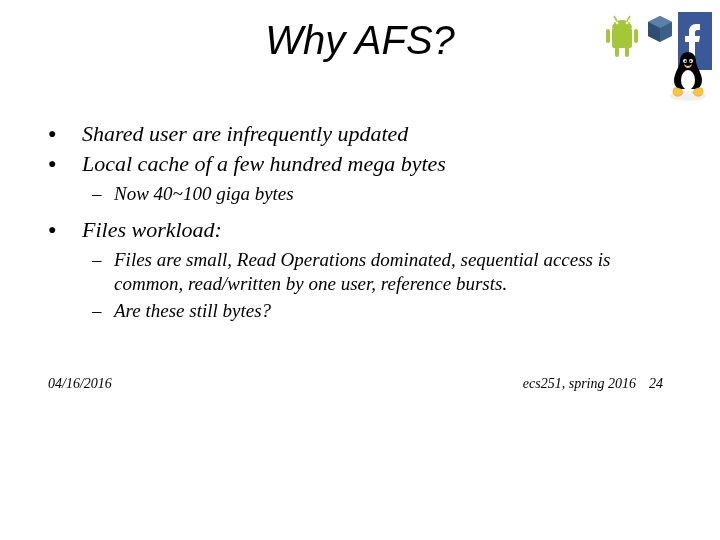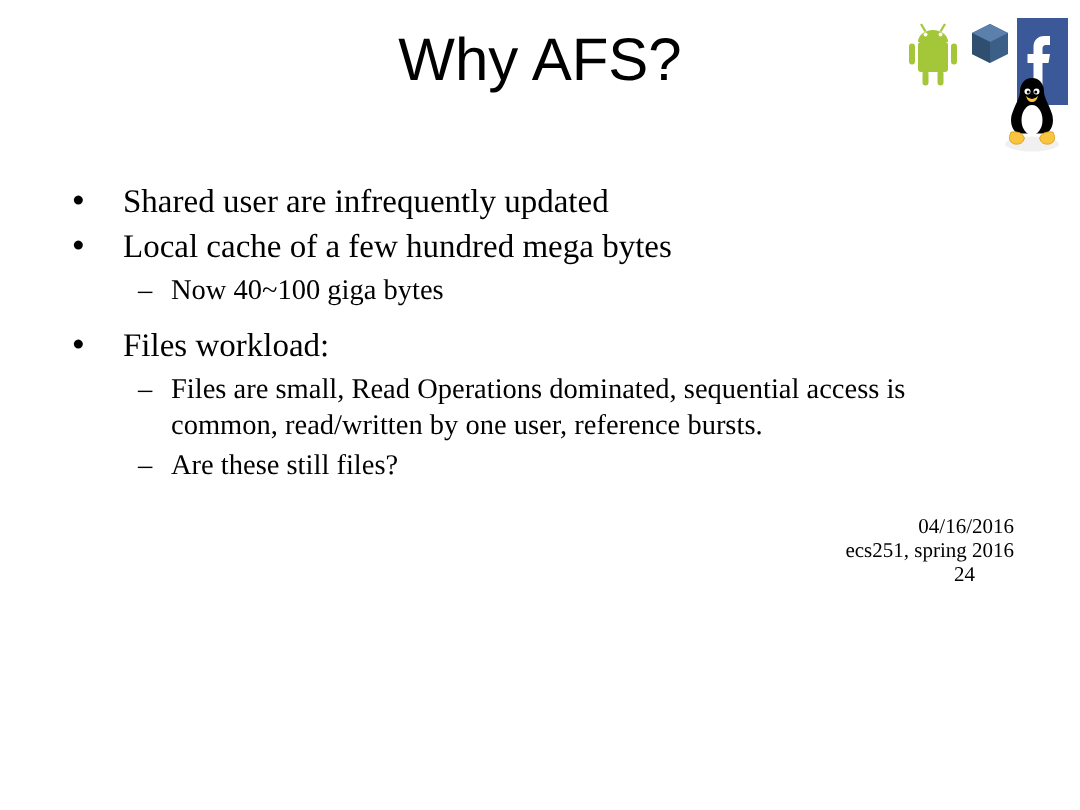--- a/index.html
+++ b/index.html
@@ -11,20 +11,21 @@
     font-family: "Times New Roman", Times, serif;
     color: #000;
     position: relative;
     overflow: hidden;
   }
   .slide {
     width: 720px;
     height: 412px;
     position: relative;
     box-sizing: border-box;
+    font-style: italic;
   }
   .title {
     position: absolute;
     top: 18px;
     left: 0;
     width: 720px;
     text-align: center;
     font-family: Arial, Helvetica, sans-serif;
     font-size: 40px;
     font-weight: 400;
@@ -78,25 +79,24 @@
   .spacer-sm { height: 6px; }
   .footer {
     position: absolute;
     bottom: 20px;
     left: 48px;
     width: 628px;
     font-size: 14px;
     display: flex;
     justify-content: space-between;
     align-items: flex-end;
-    flex-direction: column;
   }
   .footer .date { text-align: left; }
-  .footer .course { text-align: left; flex: 1; }
-  .footer .page { text-align: left; width: 40px; }
+  .footer .course { text-align: right; flex: 1; }
+  .footer .page { text-align: center; width: 40px; }
 </style>
 </head>
 <body>
 
 <div class="slide">
 
   <div class="title">Why AFS?</div>
 
   <div class="logos">
     <svg width="40" height="48" viewBox="0 0 40 48">
@@ -162,21 +162,21 @@
       <span class="txt">Files workload:</span>
     </div>
 
     <div class="lvl2">
       <span class="dash">–</span>
       <span class="txt">Files are small, Read Operations dominated, sequential access is common, read/written by one user, reference bursts.</span>
     </div>
 
     <div class="lvl2">
       <span class="dash">–</span>
-      <span class="txt">Are these still files?</span>
+      <span class="txt">Are these still bytes?</span>
     </div>
 
   </div>
 
   <div class="footer">
     <span class="date">04/16/2016</span>
     <span class="course">ecs251, spring 2016</span>
     <span class="page">24</span>
   </div>
 

